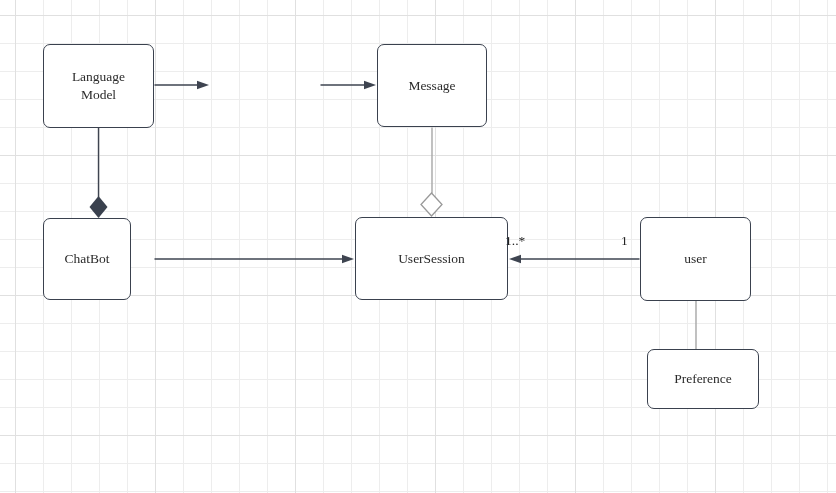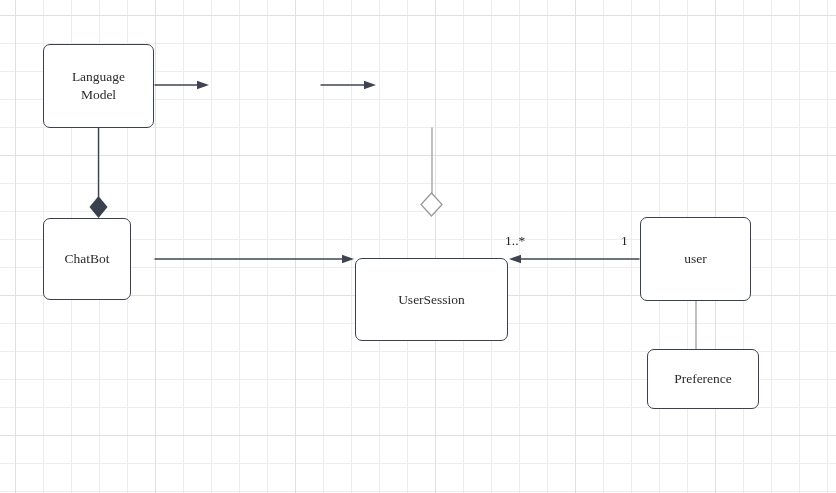--- a/index.html
+++ b/index.html
@@ -35,21 +35,21 @@
     text-align: center;
     font-size: 13.5px;
     line-height: 1.3;
     color: #2b2b2b;
   }
   .n-language-model { left: 43px;  top: 44px;  width: 111px; height: 84px; }
   .n-language-model .lbl { max-width: 76px; display: inline-block; }
   .n-response       { left: 210px; top: 43px;  width: 110px; height: 84px; }
   .n-message        { left: 377px; top: 44px;  width: 110px; height: 83px; }
   .n-chatbot        { left: 43px;  top: 218px; width: 88px; height: 82px; }
-  .n-usersession    { left: 355px; top: 217px; width: 153px; height: 83px; margin-top: 41px; }
+  .n-usersession    { left: 355px; top: 217px; width: 153px; height: 83px; }
   .n-user           { left: 640px; top: 217px; width: 111px; height: 84px; }
   .n-preference     { left: 647px; top: 349px; width: 112px; height: 60px; }
   .mult {
     position: absolute;
     font-size: 13.5px;
     color: #232323;
     white-space: nowrap;
   }
   .mult-target { left: 505px; top: 233px; }
   .mult-source { left: 621px; top: 233px; }
@@ -94,20 +94,23 @@
     <g>
       <line x1="696" y1="301" x2="696" y2="349" stroke="#a6a6a6" stroke-width="1.4"></line>
     </g>
   </svg>
 
   <div class="node n-language-model">
     <span class="lbl">Language Model</span>
   </div>
 
 
+  <div class="node n-message">
+    <span class="lbl">Message</span>
+  </div>
 
   <div class="node n-chatbot">
     <span class="lbl">ChatBot</span>
   </div>
 
   <div class="node n-usersession">
     <span class="lbl">UserSession</span>
   </div>
 
   <div class="node n-user">

